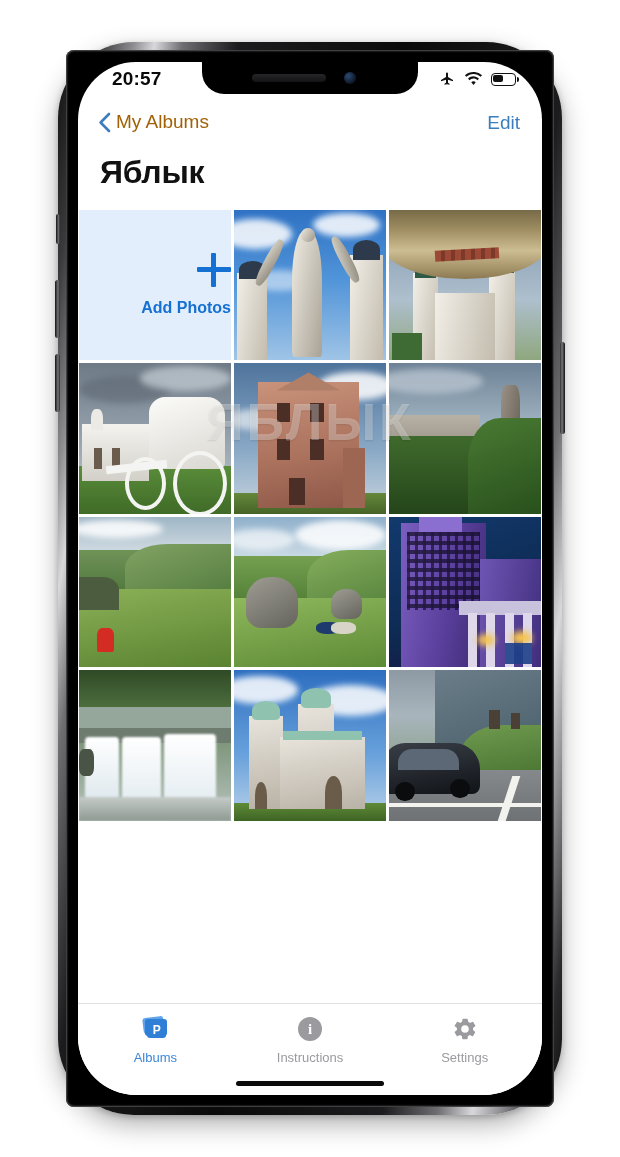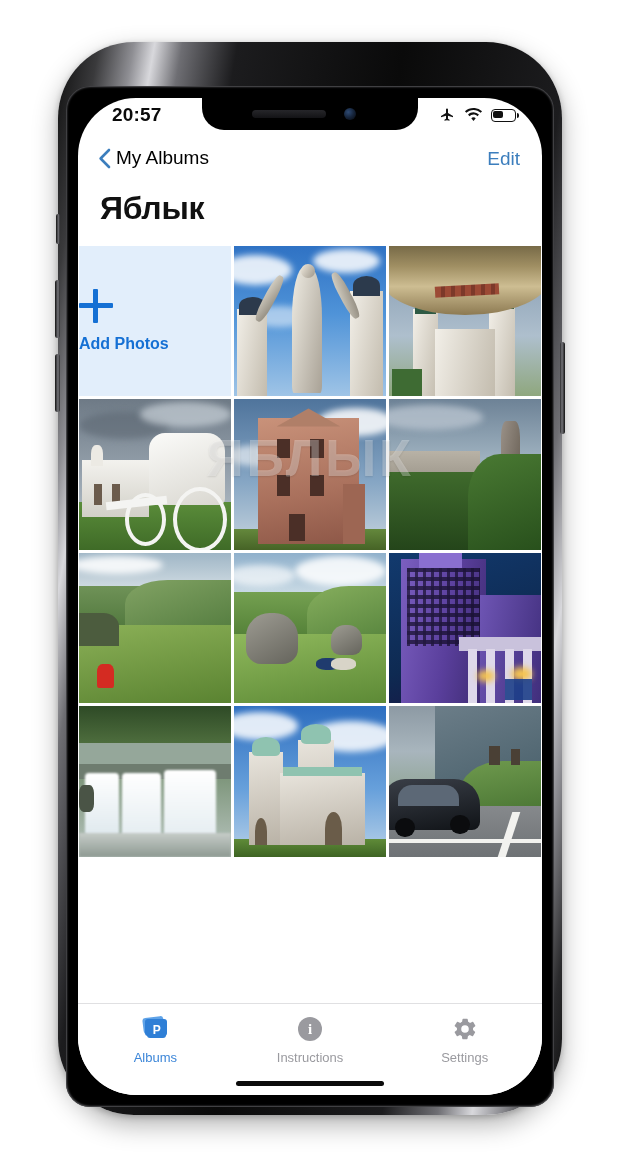--- a/index.html
+++ b/index.html
@@ -9,23 +9,22 @@
 
   
   .phone{
     position:absolute;left:58px;top:42px;width:504px;height:1073px;
     border-radius:76px;
     background:linear-gradient(100deg,#0d0d0d 0%,#3a3a3c 6%,#8e8e93 11%,#d8d8dc 14%,#6e6e73 18%,#1c1c1e 26%,#0a0a0a 50%,#1c1c1e 74%,#6e6e73 82%,#d8d8dc 87%,#8e8e93 91%,#2b2b2d 96%,#0d0d0d 100%);
     box-shadow:0 10px 26px rgba(0,0,0,.30), 0 2px 6px rgba(0,0,0,.22);
   }
   .phone-inner{
     position:absolute;left:8px;top:8px;right:8px;bottom:8px;
-    border-radius:24px;background:#000;
+    border-radius:8px;background:#000;
     box-shadow:inset 0 0 2px 1px #58585c;
-    margin-top:36px;
   }
   .screen{
     position:absolute;left:12px;top:12px;right:12px;bottom:12px;
     border-radius:58px;background:#fff;overflow:hidden;
   }
 
   
   .btn-mute{position:absolute;left:-2px;top:172px;width:4px;height:30px;border-radius:3px;
     background:linear-gradient(90deg,#111,#6b6b70 60%,#2c2c2e);}
   .btn-volup{position:absolute;left:-3px;top:238px;width:5px;height:58px;border-radius:3px;
@@ -51,34 +50,34 @@
   .ic-wifi{display:block;}
   .batt{position:relative;width:25px;height:13px;border:1.6px solid #111;border-radius:4px;box-sizing:border-box;}
   .batt::after{content:"";position:absolute;right:-4px;top:3.6px;width:2px;height:5px;
     border-radius:0 2px 2px 0;background:#111;}
   .batt-fill{position:absolute;left:1.4px;top:1.4px;height:7.2px;width:9.5px;border-radius:2px;background:#111;}
 
   
   .navbar{position:absolute;left:0;top:40px;width:100%;height:48px;}
   .back{position:absolute;left:20px;top:9px;display:flex;align-items:center;gap:5px;cursor:pointer;}
   .chev{display:block;}
-  .back-label{font-size:19px;color:#000000;}
+  .back-label{font-size:19px;color:#a16207;}
   .edit{position:absolute;right:22px;top:10px;font-size:19px;color:#3c7ebd;cursor:pointer;}
 
   
   .big-title{position:absolute;left:22px;top:92px;font-size:32px;font-weight:700;color:#111;letter-spacing:-.3px;}
 
   
   .grid{position:absolute;left:0;top:148px;width:100%;display:grid;
     grid-template-columns:repeat(3,1fr);gap:3px;padding:0 1px;box-sizing:border-box;}
   .cell{position:relative;width:100%;padding-top:99%;overflow:hidden;background:#ccc;}
   .cell > .art{position:absolute;inset:0;}
 
   .addcell{background:#e2eefb;display:block;}
-  .add-inner{position:absolute;inset:0;display:flex;flex-direction:column;align-items:flex-start;justify-content:center;gap:12px;}
+  .add-inner{position:absolute;inset:0;display:flex;flex-direction:column;align-items:flex-end;justify-content:center;gap:12px;}
   .plus{position:relative;width:34px;height:34px;}
   .plus::before,.plus::after{content:"";position:absolute;background:#1570d4;border-radius:1px;}
   .plus::before{left:0;top:14px;width:34px;height:5px;}
   .plus::after{top:0;left:14px;height:34px;width:5px;}
   .add-label{font-size:16px;font-weight:700;color:#1570d4;}
 
   
   .watermark{position:absolute;left:0;top:330px;width:100%;text-align:center;
     font-size:52px;font-weight:700;color:rgba(255,255,255,.30);letter-spacing:3px;
     pointer-events:none;z-index:5;text-shadow:0 1px 2px rgba(0,0,0,.10);}

